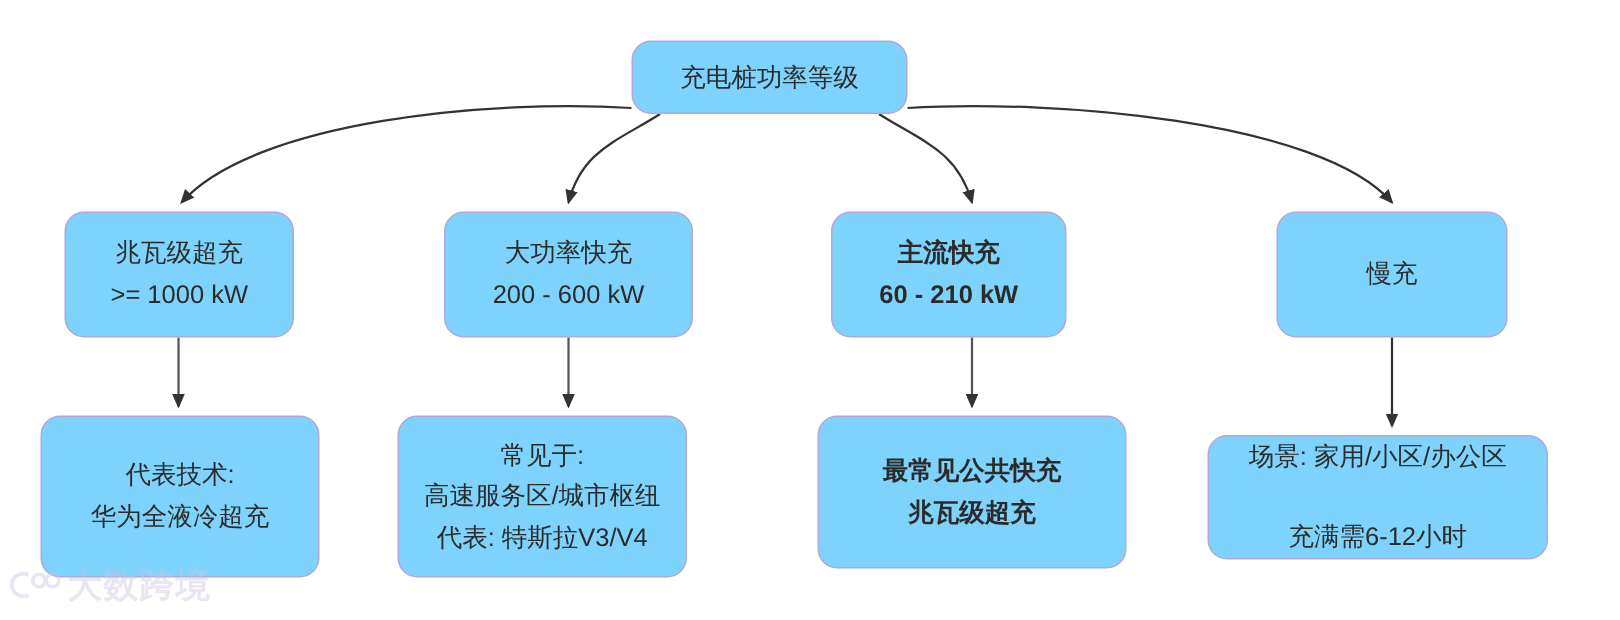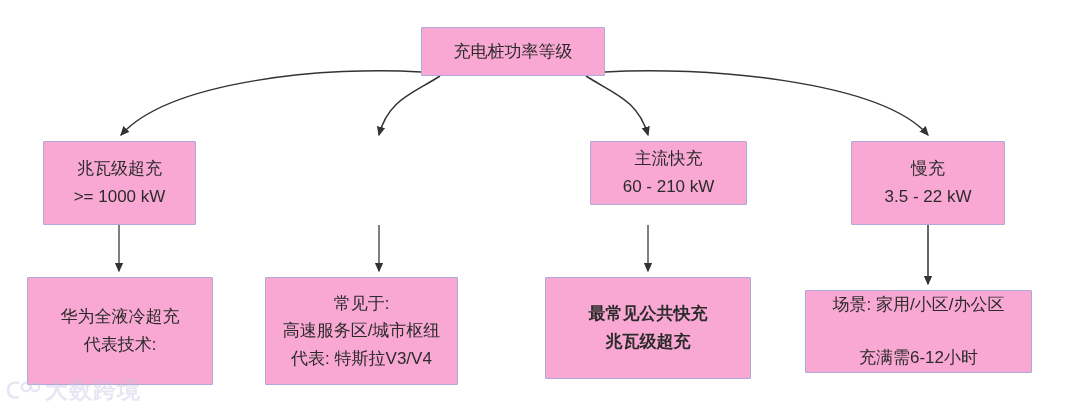--- a/index.html
+++ b/index.html
@@ -22,43 +22,43 @@
     position: absolute;
     left: 0;
     top: 0;
     width: 1080px;
     height: 413px;
     pointer-events: none;
   }
   .node {
     position: absolute;
     box-sizing: border-box;
-    background: #f9a8d4;
+    background: #7dd3fc;
     border: 1.4px solid #b0a8d8;
-    border-radius: 1px;
+    border-radius: 13px;
     display: flex;
     flex-direction: column;
     align-items: center;
     justify-content: center;
     color: #2b2b2b;
     font-size: 17px;
     line-height: 1.62;
     white-space: nowrap;
     z-index: 2;
   }
   .node .line {
     display: block;
     text-align: center;
   }
   
   .n-root { left: 421px;  top: 27px;  width: 184px; height: 49px; }
   
   .n-l2a  { left: 43px;   top: 141px; width: 153px; height: 84px; }
   .n-l2b  { left: 296px;  top: 141px; width: 166px; height: 84px; }
-  .n-l2c  { left: 590px;  top: 141px; width: 157px; height: 64px; }
+  .n-l2c  { left: 554px;  top: 141px; width: 157px; height: 84px; font-weight: bold; }
   .n-l2d  { left: 851px;  top: 141px; width: 154px; height: 84px; align-items: center; }
   
   .n-l3a  { left: 27px;   top: 277px; width: 186px; height: 108px; }
   .n-l3b  { left: 265px;  top: 277px; width: 193px; height: 108px; }
   .n-l3c  { left: 545px;  top: 277px; width: 206px; height: 102px; font-weight: bold; }
   .n-l3d  { left: 805px;  top: 290px; width: 227px; height: 83px; justify-content: space-between; }
 
   
   #watermark {
     position: absolute;
@@ -111,34 +111,37 @@
 
   <div class="node n-root">
     <span class="line">充电桩功率等级</span>
   </div>
 
   <div class="node n-l2a">
     <span class="line">兆瓦级超充</span>
     <span class="line">&gt;= 1000 kW</span>
   </div>
 
+  <div class="node n-l2b">
+    <span class="line">大功率快充</span>
+    <span class="line">200 - 600 kW</span>
+  </div>
 
   <div class="node n-l2c">
     <span class="line">主流快充</span>
     <span class="line">60 - 210 kW</span>
   </div>
 
   <div class="node n-l2d">
     <span class="line">慢充</span>
-    <span class="line">3.5 - 22 kW</span>
   </div>
 
   <div class="node n-l3a">
+    <span class="line">代表技术:</span>
     <span class="line">华为全液冷超充</span>
-    <span class="line">代表技术:</span>
   </div>
 
   <div class="node n-l3b">
     <span class="line">常见于:</span>
     <span class="line">高速服务区/城市枢纽</span>
     <span class="line">代表: 特斯拉V3/V4</span>
   </div>
 
   <div class="node n-l3c">
     <span class="line">最常见公共快充</span>

